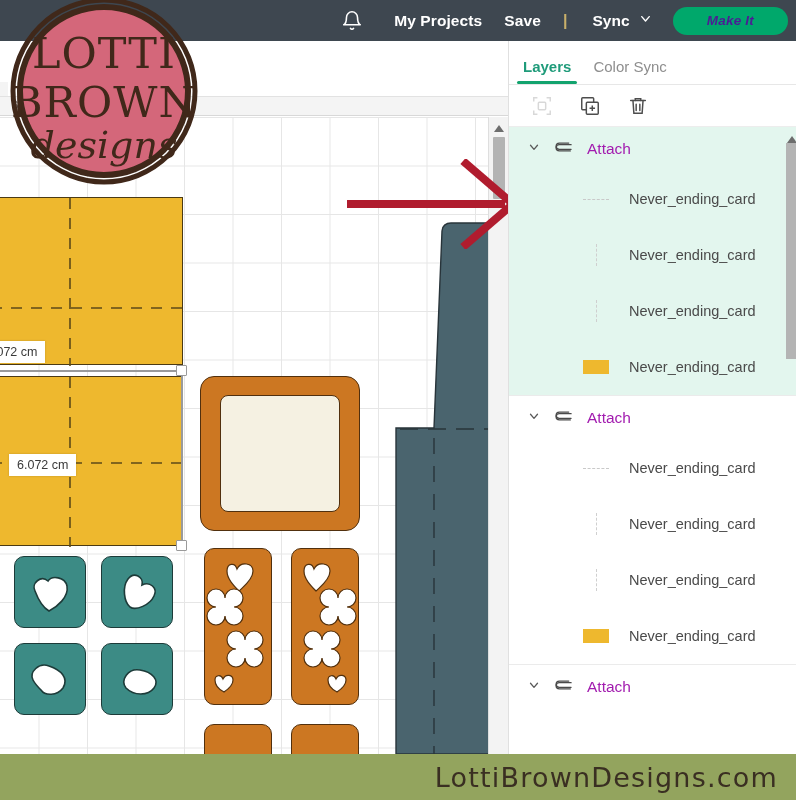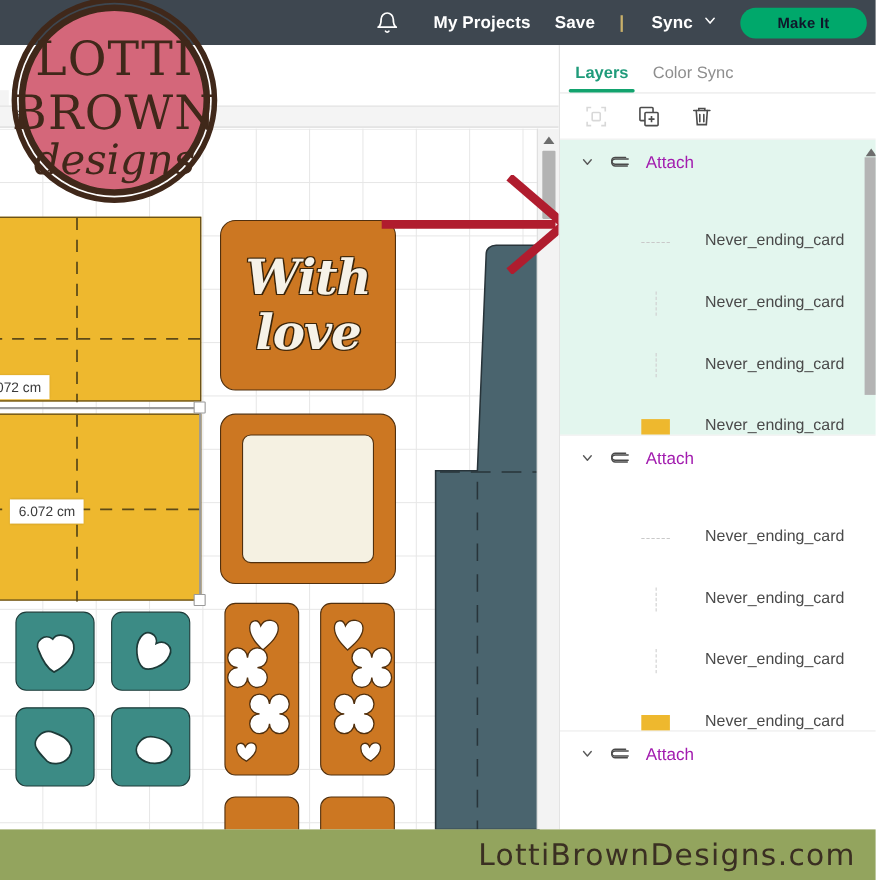--- a/index.html
+++ b/index.html
@@ -22,24 +22,25 @@
   .bell-icon { width: 30px; height: 30px; display: flex; align-items: center;
     justify-content: center; margin-right: 16px; }
   .tb-link {
     color: #ffffff; font-size: 15.5px; font-weight: bold;
     padding: 0 11px; white-space: nowrap; letter-spacing: .1px;
   }
   .tb-sep { color: #c9b06a; font-size: 16px; font-weight: bold; padding: 0 11px; }
   .tb-maker { display: flex; align-items: center; gap: 8px; padding: 0 10px 0 14px; }
   .chev { display: inline-block; }
   .make-it {
-    background: #00a86b; color: #0f172a; font-size: 13.5px; font-weight: bold;
+    background: #00a86b; color: #4c1d95; font-size: 13.5px; font-weight: bold;
     border-radius: 20px; border: none; height: 28px; padding: 0 34px;
     margin-left: 10px; cursor: pointer; letter-spacing: .2px;
     font-family: "Liberation Sans", sans-serif;
+    font-style: italic;
   }
 
   
   .canvas-area {
     position: absolute; left: 0; top: 41px; width: 508px; height: 713px;
     background: #ffffff; overflow: hidden;
   }
   .ruler-h {
     position: absolute; left: 0; top: 55px; width: 508px; height: 20px;
     background: #f4f4f4; border-bottom: 1px solid #d8d8d8;
@@ -162,21 +163,21 @@
     position: relative; height: 627px; overflow: hidden;
   }
   .group { position: relative; }
   .group.selected { background: #e3f6ee; }
   .group-head {
     display: flex; align-items: center; height: 44px; padding-left: 18px; gap: 12px;
     cursor: pointer;
   }
   .group-title { font-size: 15.5px; color: #a21caf; }
   .layer-row {
-    display: flex; align-items: flex-end; height: 56px; padding-left: 74px; gap: 32px;
+    display: flex; align-items: center; height: 56px; padding-left: 74px; gap: 20px;
     cursor: pointer;
   }
   .layer-label { font-size: 14.5px; color: #4a4a4a; }
   .thumb { width: 26px; height: 14px; display: flex; align-items: center;
     justify-content: center; flex: 0 0 26px; }
   .thumb-dash-h { width: 26px; height: 0; border-top: 1.5px dashed #c9c9c9; }
   .thumb-dash-v { width: 0; height: 22px; border-left: 1.5px dashed #cfcfcf; }
   .thumb-fill { width: 26px; height: 14px; background: #eeb82e; }
   .group-divider { height: 1px; background: #ebebeb; }
 
@@ -260,26 +261,20 @@
       </svg>
     </div>
 
     <div class="sel-line-h" style="left:-70px; top:329px; width:253px;"></div>
     <div class="sel-line-v" style="left:181px; top:329px; height:180px;"></div>
     <div class="sel-handle" style="left:176px; top:324px;"></div>
     <div class="sel-handle" style="left:176px; top:499px;"></div>
 
     <div class="dim-tip" style="left:-22px; top:300px;">6.072 cm</div>
 
-    <div class="shape orange-card" style="left:200px; top:159px; width:160px; height:155px;">
-      <div class="script-text">
-        <span class="l1">With</span>
-        <span class="l2">love</span>
-      </div>
-    </div>
 
     <div class="shape orange-frame" style="left:200px; top:335px; width:160px; height:155px;">
       <div class="inner"></div>
     </div>
 
     <div class="dim-tip" style="left:9px; top:413px;">6.072 cm</div>
 
     <div class="shape teal-sq" style="left:14px; top:515px; width:72px; height:72px;">
       <svg width="72" height="72" viewBox="0 0 72 72">
         <path d="M20 34 C16 26 26 18 33 24 C37 18 50 20 52 29 C54 40 42 50 34 54 C27 50 23 42 20 34 Z" fill="#ffffff" stroke="#1d3b39" stroke-width="1.6"></path>

